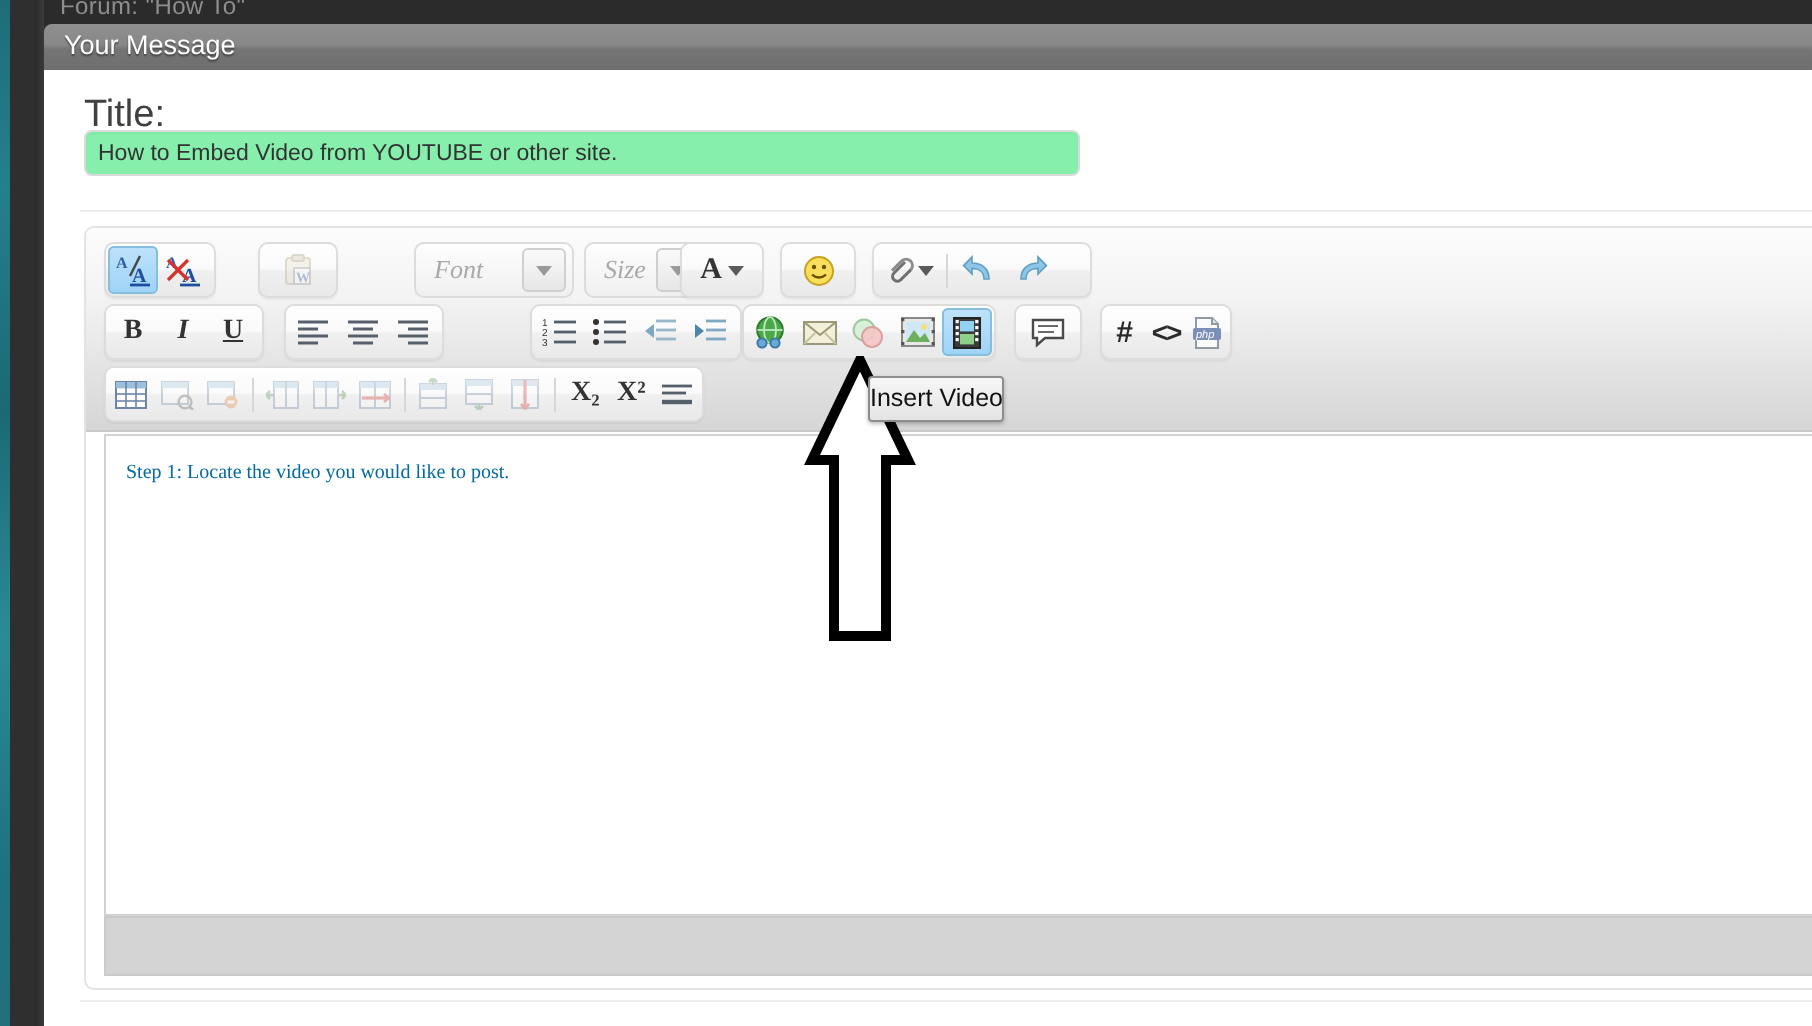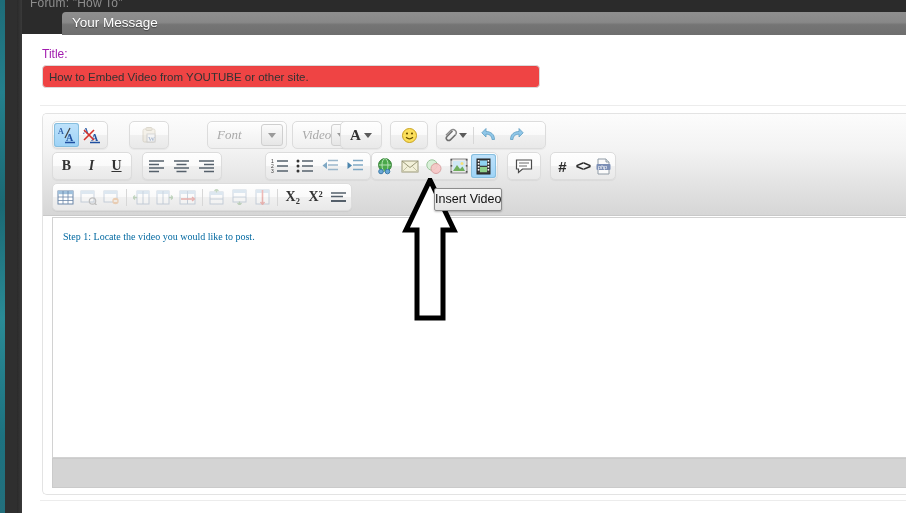--- a/index.html
+++ b/index.html
@@ -15,29 +15,29 @@
     background:linear-gradient(to bottom,#1e6c78 0%,#24808d 18%,#1b6974 40%,#2a8b96 62%,#1d7280 85%,#236f7c 100%);}
   #railshadow{position:absolute;left:17px;top:0;width:5px;height:513px;
     background:linear-gradient(to right,#2a2a2a,#3a3a3a);}
   
   #topstrip{position:absolute;left:22px;top:0;right:0;height:34px;background:#2b2b2b;z-index:4;}
   #forumcrumb{position:absolute;left:30px;top:-4px;font-size:12px;color:#8e8e8e;
     letter-spacing:.2px;z-index:6;white-space:nowrap;}
   
   #msghdr{position:absolute;left:22px;top:12px;right:0;height:23px;
     background:linear-gradient(to bottom,#8f8f8f 0%,#888888 45%,#757575 55%,#6e6e6e 100%);
-    z-index:6;border-top-left-radius:4px;margin-left:40px;}
+    z-index:6;border-top-left-radius:4px;}
   #msghdr span{position:absolute;left:10px;top:3px;font-size:13.5px;color:#ffffff;
     text-shadow:0 1px 1px rgba(0,0,0,.45);white-space:nowrap;}
   
   #page{position:absolute;left:22px;top:35px;right:0;bottom:0;background:#ffffff;z-index:3;}
   
-  #titlelabel{position:absolute;left:20px;top:12px;font-size:12px;color:#a21caf;text-align:right;}
+  #titlelabel{position:absolute;left:20px;top:12px;font-size:19px;color:#404040;text-align:right;}
   #titleinput{position:absolute;left:20px;top:30px;width:498px;height:23px;
-    background:#ef4444;border:1px solid #dadada;border-radius:4px;
+    background:#86efac;border:1px solid #dadada;border-radius:4px;
     box-shadow:inset 0 1px 1px rgba(0,0,0,.035);
     font-size:11.5px;color:#333;padding:0 0 0 6px;line-height:23px;
     box-sizing:border-box;white-space:nowrap;overflow:hidden;}
   #hrule{position:absolute;left:18px;top:70px;right:0;height:1px;background:#ececec;}
   
   #editor{position:absolute;left:20px;top:78px;right:0px;height:382px;
     background:#ffffff;border:1px solid #e3e3e3;border-right:none;
     border-radius:5px 0 0 5px;box-sizing:border-box;overflow:hidden;}
   
   #toolbar{position:absolute;left:0;top:0;right:0;height:101px;
@@ -150,21 +150,21 @@
         </div>
 
         <div class="combo" style="left:124px;width:80px;">
           <span class="ctxt">Font</span>
           <span class="carr">
               <i></i>
             </span>
         </div>
 
         <div class="combo" style="left:209px;width:62px;">
-          <span class="ctxt">Video</span>
+          <span class="ctxt">Size</span>
           <span class="carr">
               <i></i>
             </span>
         </div>
 
         <div class="grp" style="left:288px;width:42px;justify-content:center;">
           <div class="btn" style="width:34px;">
             <span class="lbl serif" style="font-weight:bold;font-size:15px;">A</span>
             <i style="display:inline-block;margin-left:3px;width:0;height:0;border-left:4px solid transparent;border-right:4px solid transparent;border-top:5px solid #5a5a5a;"></i>
           </div>

